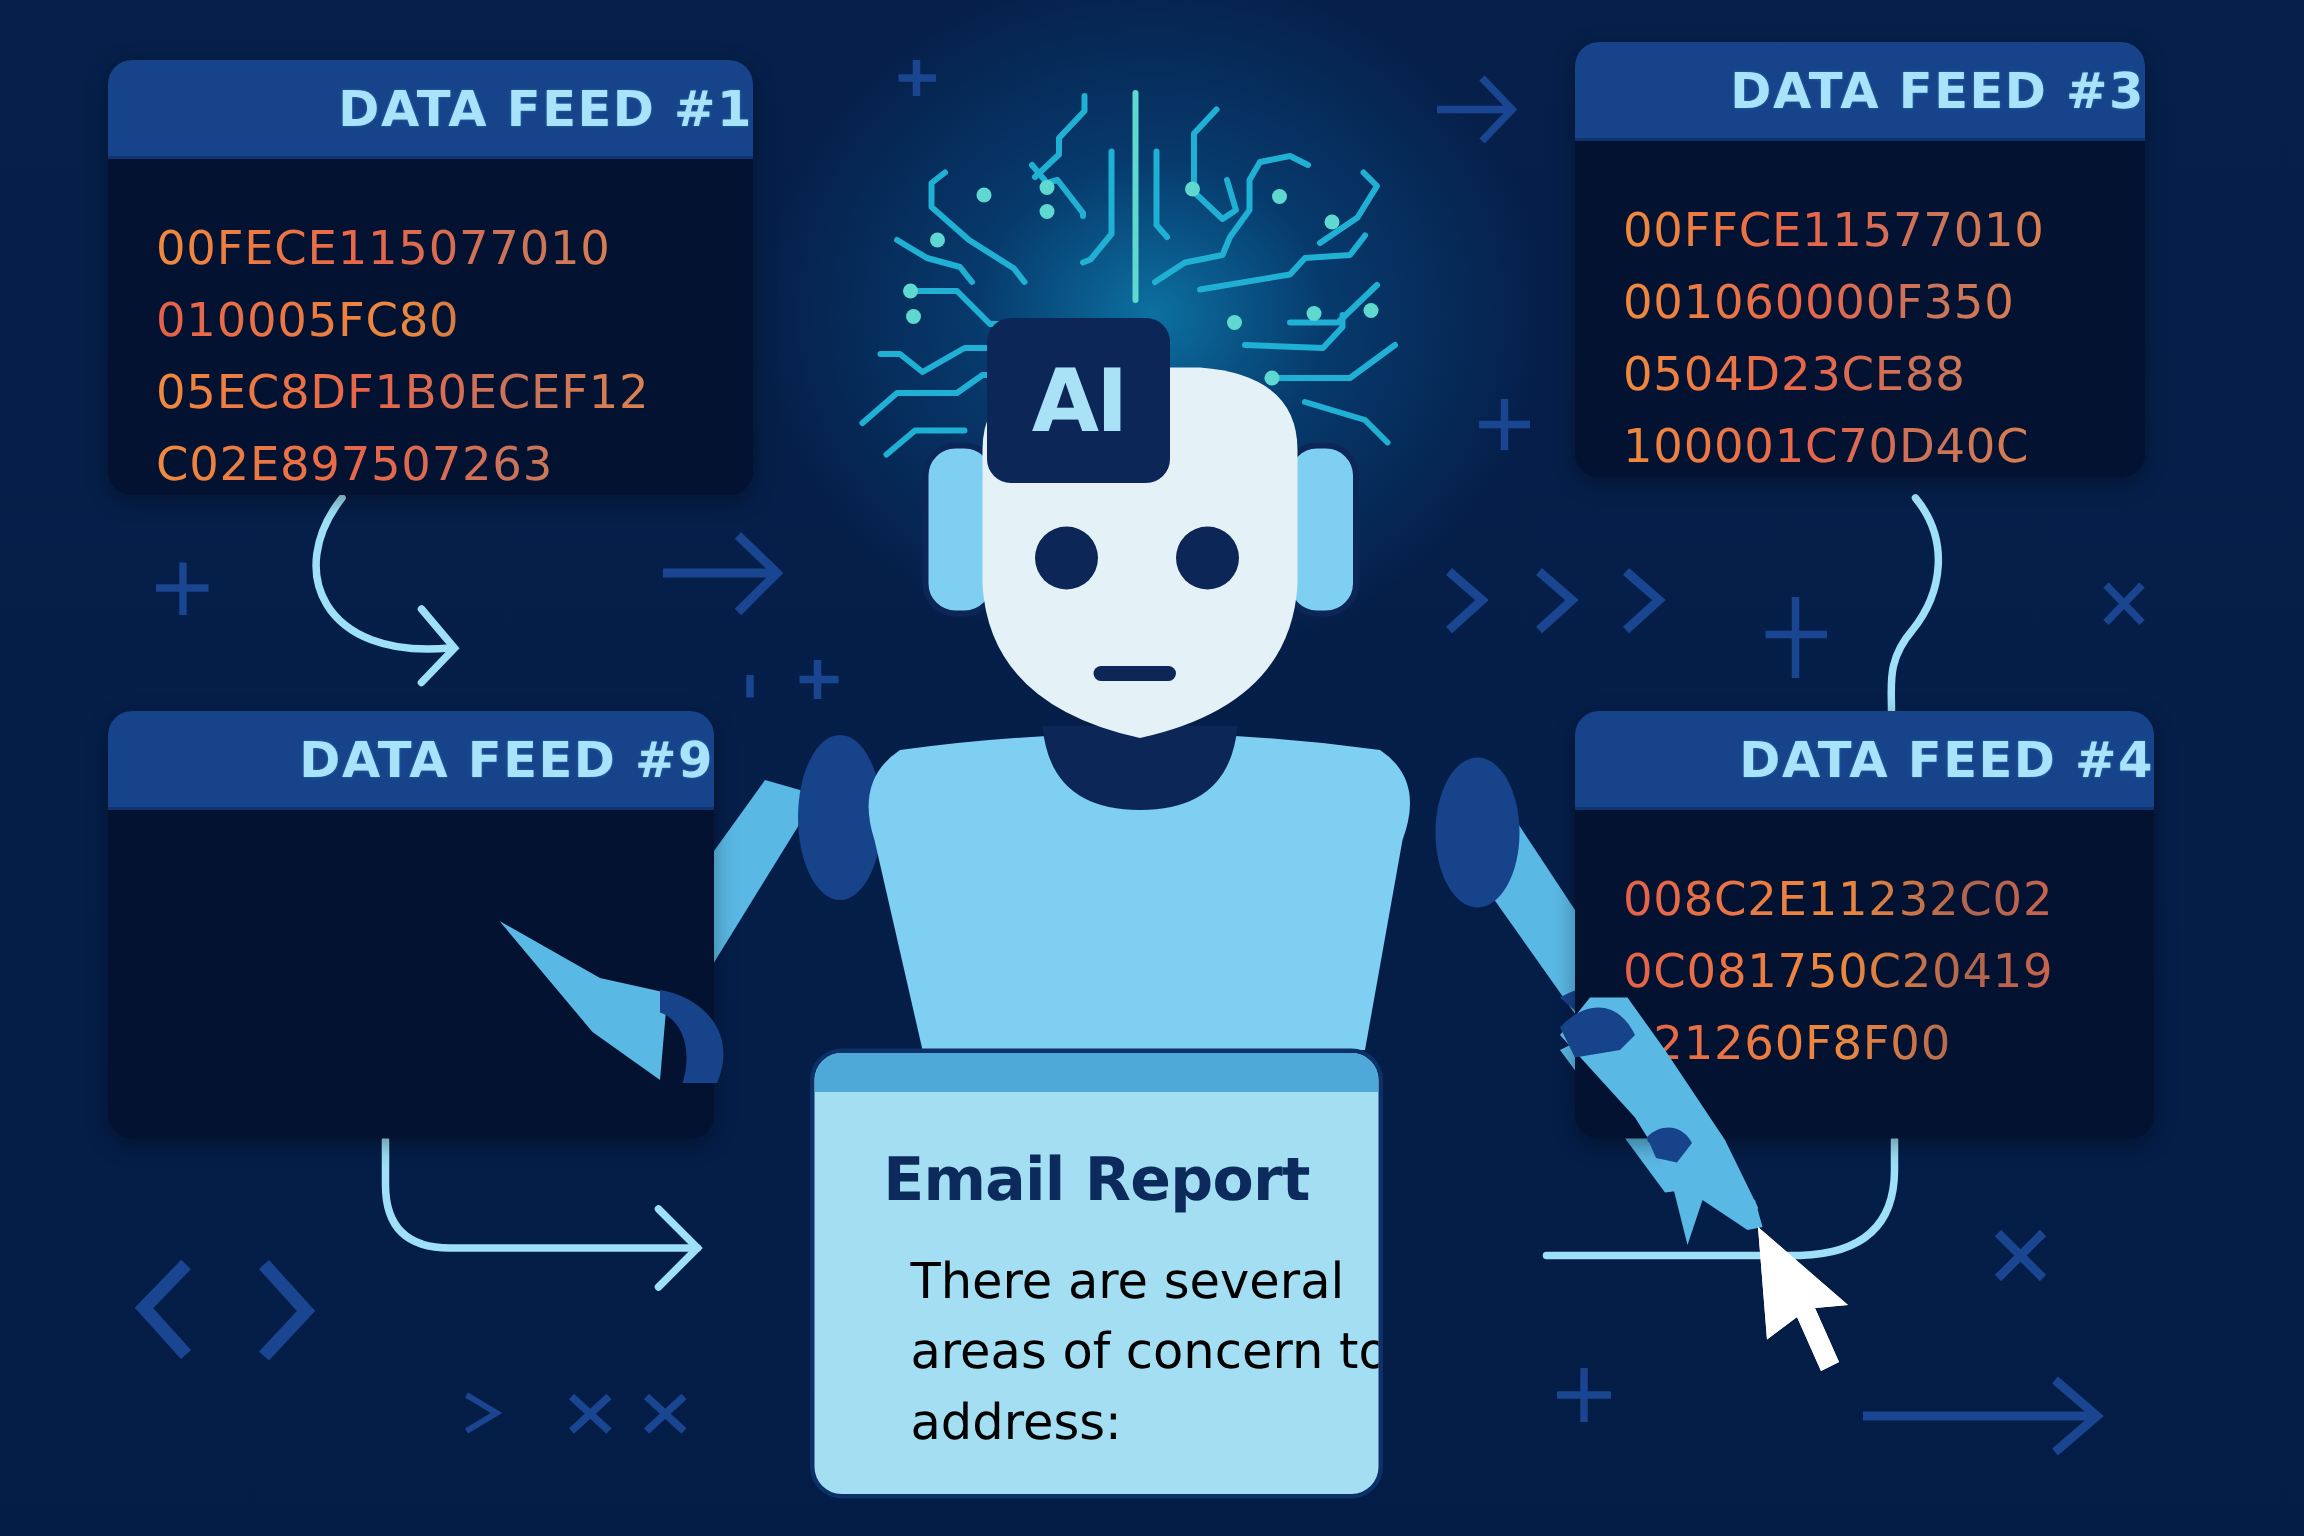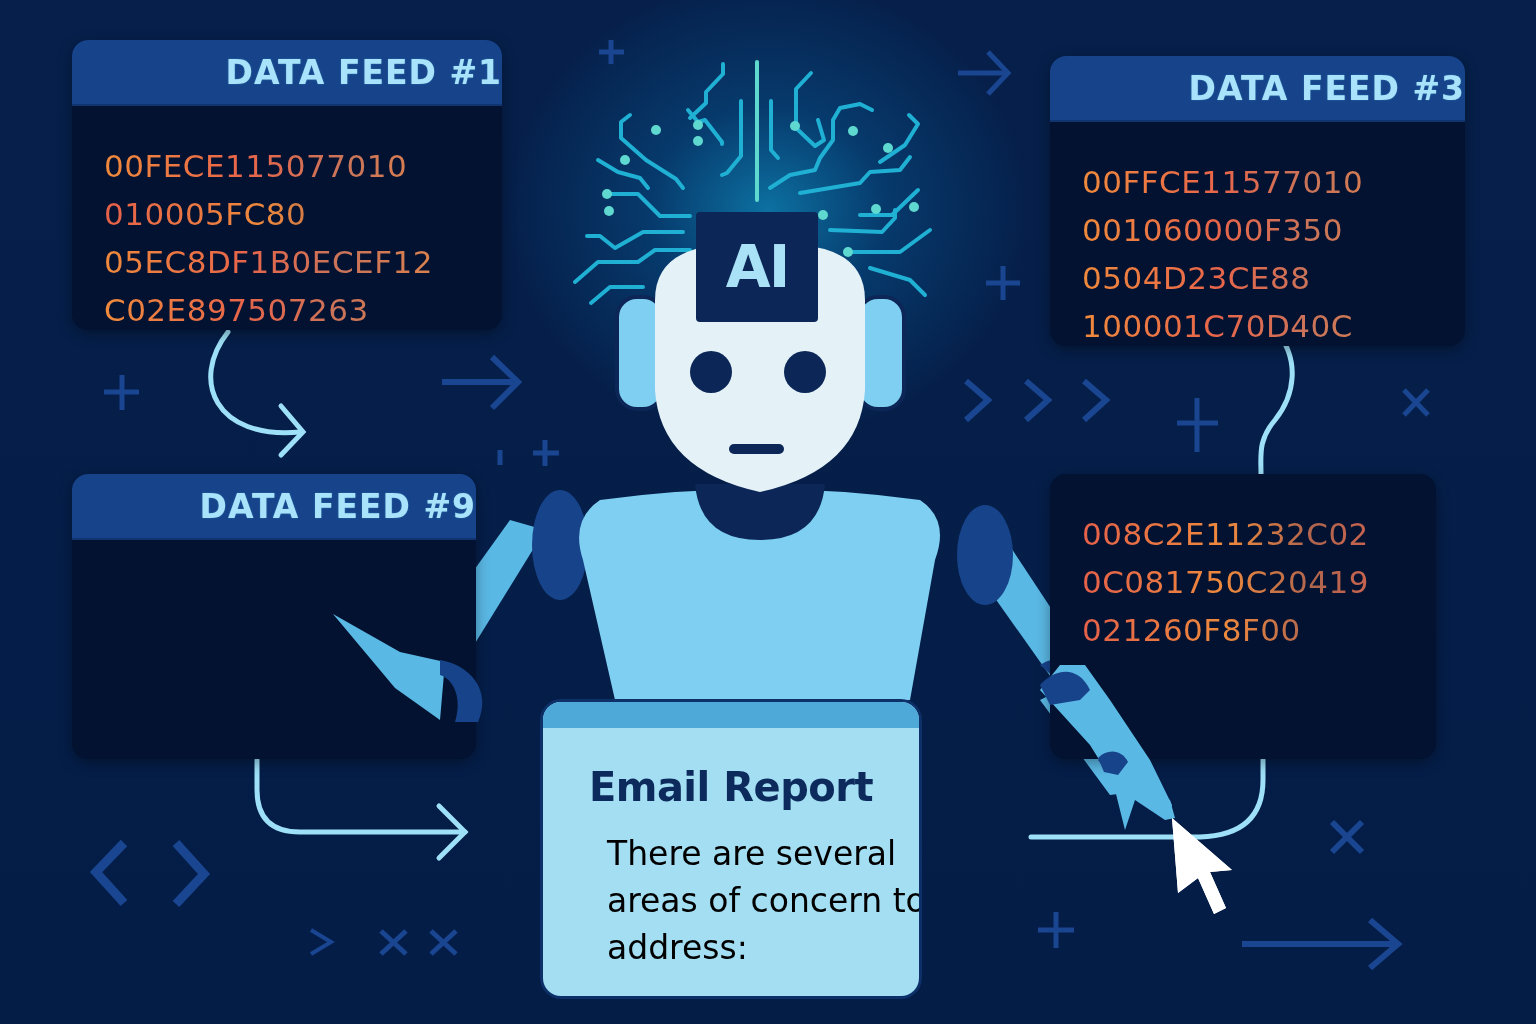--- a/index.html
+++ b/index.html
@@ -66,22 +66,22 @@
     font-family: "DejaVu Sans", sans-serif; font-weight: bold;
     font-size: 40px; color: #0c2a5b; letter-spacing: -0.5px;
   }
   .email-body {
     position: absolute; left: 64px; top: 128px; width: 330px;
     font-family: "DejaVu Sans", sans-serif;
     font-size: 33px; line-height: 47px; color: #000000;
   }
 
   .ai-badge {
-    position: absolute; left: 696px; top: 212px; width: 122px; height: 110px;
-    border-radius: 4px; background: #0c2757;
+    position: absolute; left: 658px; top: 212px; width: 122px; height: 110px;
+    border-radius: 16px; background: #0c2757;
     display: flex; align-items: center; justify-content: center;
   }
   .ai-text {
     font-family: "DejaVu Sans", sans-serif; font-weight: bold;
     font-size: 58px; color: #a9e1f7; letter-spacing: -2px;
   }
 </style>
 </head>
 <body>
 
@@ -258,33 +258,36 @@
     <div class="hex-line">C02E897507263</div>
   </div>
 </div>
 
 <div class="panel" style="left:72px; top:474px; width:404px; height:285px;">
   <div class="panel-header">
     <span class="panel-title">DATA FEED #9</span>
   </div>
 </div>
 
-<div class="panel" style="left:1050px; top:56px; width:415px; height:290px;">
+<div class="panel" style="left:1050px; top:28px; width:380px; height:290px;">
   <div class="panel-header">
     <span class="panel-title">DATA FEED #3</span>
   </div>
   <div class="panel-body">
     <div class="hex-line">00FFCE11577010</div>
     <div class="hex-line">001060000F350</div>
     <div class="hex-line">0504D23CE88</div>
     <div class="hex-line">100001C70D40C</div>
   </div>
 </div>
 
 <div class="panel" style="left:1050px; top:474px; width:386px; height:285px;">
+  <div class="panel-header">
+    <span class="panel-title">DATA FEED #4</span>
+  </div>
   <div class="panel-body">
     <div class="hex-line alt">008C2E11232C02</div>
     <div class="hex-line alt">0C081750C20419</div>
     <div class="hex-line alt">021260F8F00</div>
   </div>
 </div>
 
 <svg class="layer" width="1536" height="1024">
   <path d="M1040,690 L1060,665 L1085,665 L1110,700 L1150,760 L1172,805 L1168,818 L1148,800 L1130,780 L1128,805 L1118,790 L1090,745 Z" fill="#5ab8e4"></path>
   <path d="M1040,685 C1055,668 1078,665 1090,690 L1080,700 L1050,705 Z" fill="#17438a"></path>

